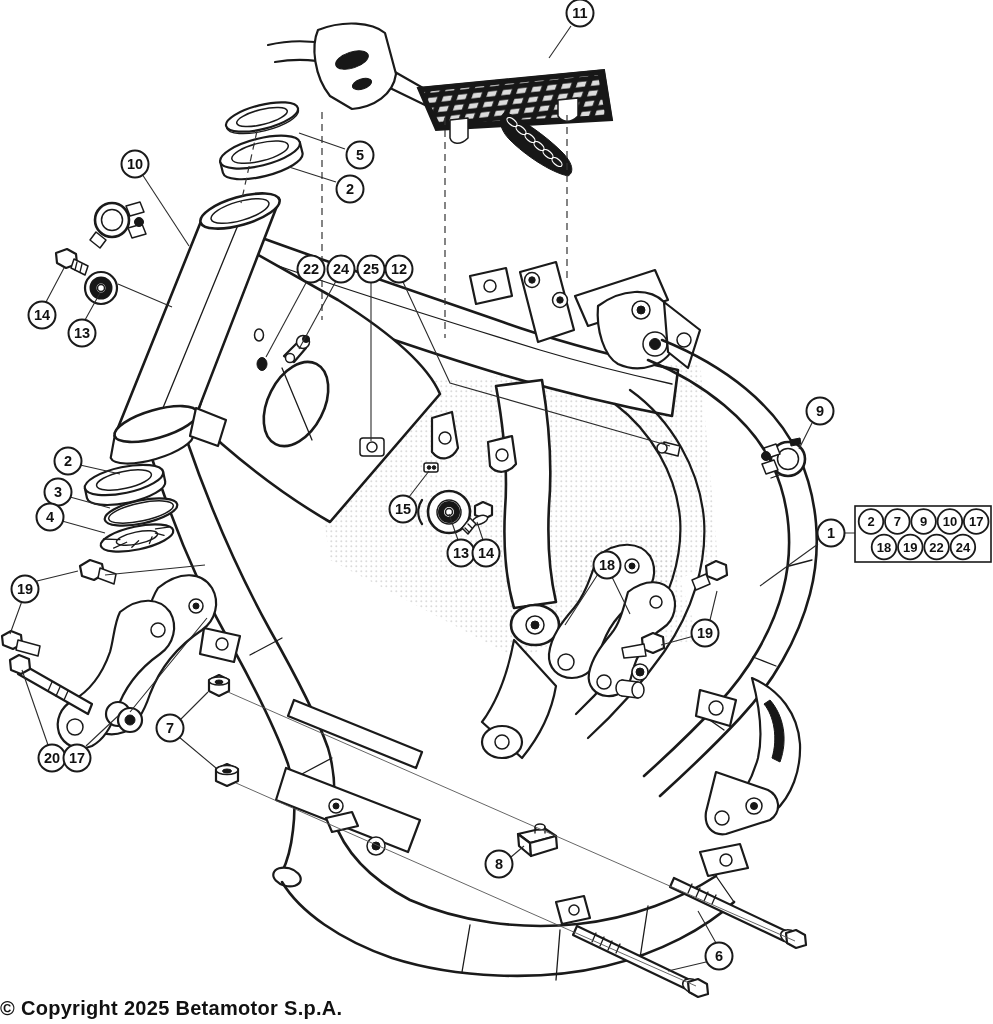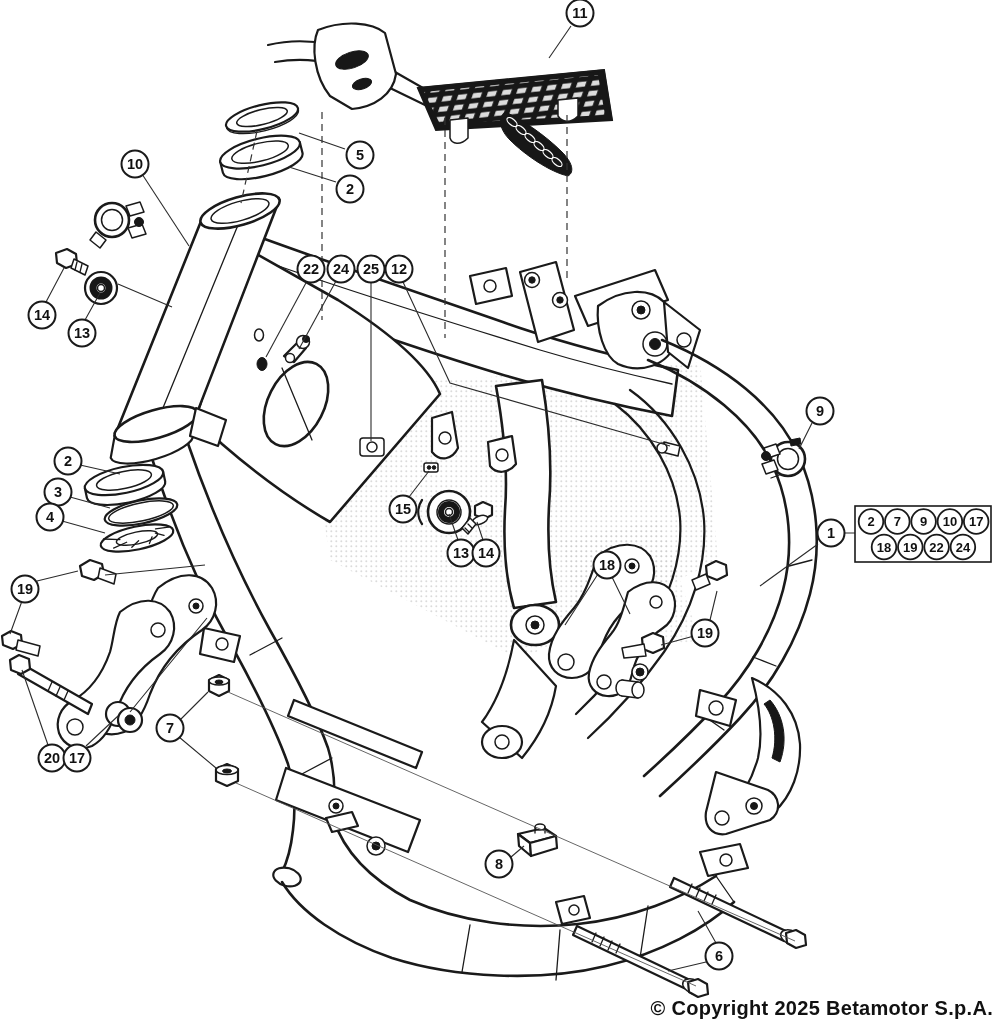--- a/index.html
+++ b/index.html
@@ -15,21 +15,21 @@
   .fw.tn{stroke-width:1.5;}
   .fd{fill:#171717;stroke:#171717;stroke-width:1;}
   .leader{fill:none;stroke:#2b2b2b;stroke-width:1.1;}
   .asmline{fill:none;stroke:#555;stroke-width:0.9;}
   .dash{fill:none;stroke:#333;stroke-width:1.2;stroke-dasharray:7 5;}
   .callout-circle{fill:#ffffff;stroke:#1a1a1a;stroke-width:2;}
   .callout-text{font-size:14.5px;font-weight:600;fill:#111;}
   .refbox-rect{fill:#ffffff;stroke:#1a1a1a;stroke-width:1.6;}
   .refbox-circle{fill:#ffffff;stroke:#1a1a1a;stroke-width:1.8;}
   .refbox-text{font-size:13px;font-weight:600;fill:#111;}
-  .copyright{position:absolute;left:0;right:0;bottom:4px;text-align:right;
+  .copyright{position:absolute;left:0;right:0;bottom:4px;text-align:left;
              font-size:20px;font-weight:bold;color:#111;letter-spacing:.3px;}
 </style>
 </head>
 <body>
 
 <div class="stage">
 <svg id="diagram" width="993" height="1024" viewBox="0 0 993 1024">
   <defs>
     <pattern id="dots" width="5" height="5" patternUnits="userSpaceOnUse">
       <circle cx="1.3" cy="1.3" r="1" fill="#bdbdbd"></circle>

